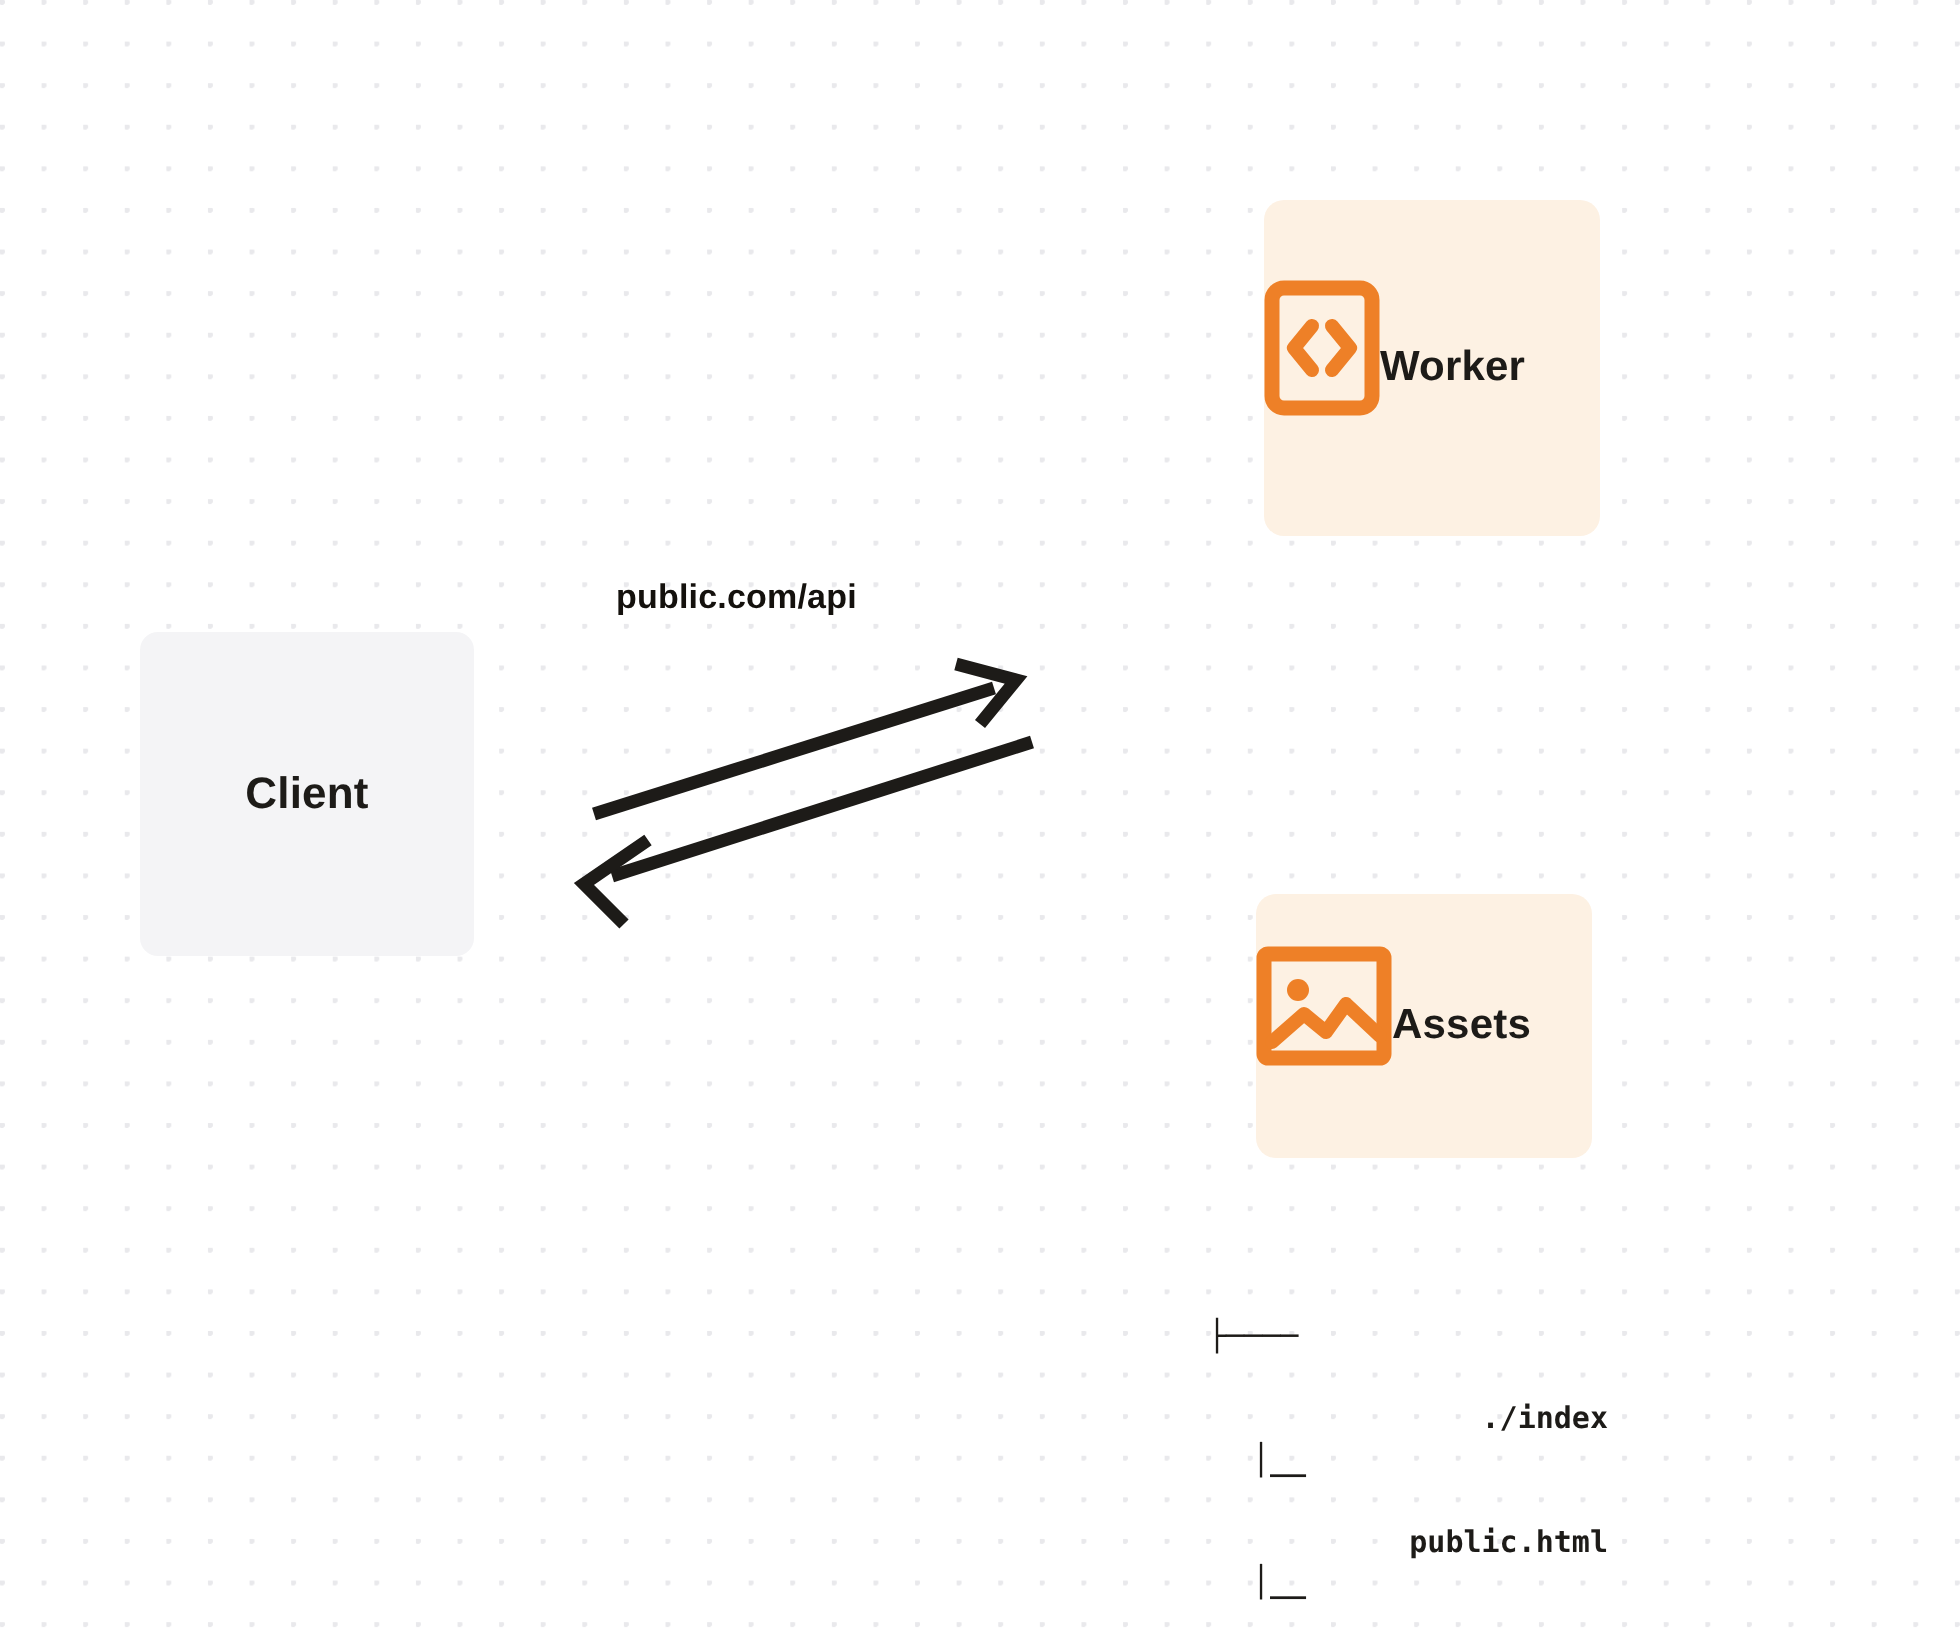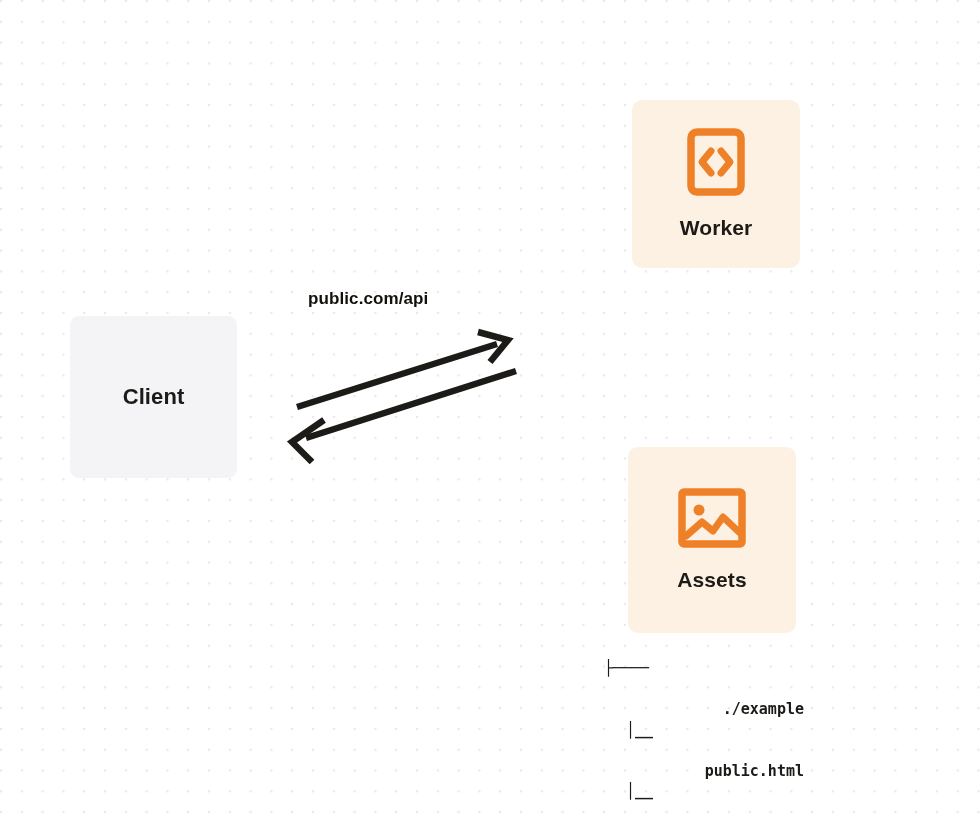--- a/index.html
+++ b/index.html
@@ -96,26 +96,25 @@
     white-space: nowrap;
     line-height: 30px;
   }
 
   
   .svc-node {
     position: absolute;
     background: #fdf1e3;
     border-radius: 10px;
     display: flex;
-    flex-direction: column;
+    flex-direction: row;
     align-items: center;
-    justify-content: center;
   }
   .svc-worker { left: 632px; top: 100px; width: 168px; height: 168px; }
-  .svc-assets { left: 628px; top: 447px; width: 168px; height: 186px; }
+  .svc-assets { left: 628px; top: 447px; width: 168px; height: 132px; }
 
   .svc-icon {
     display: block;
     margin-bottom: 16px;
   }
   .svc-label {
     font-size: 21px;
     font-weight: 700;
     color: #1d1b18;
     letter-spacing: 0.1px;
@@ -192,21 +191,21 @@
         <circle cx="21" cy="22" r="5.5" fill="#ee8027"></circle>
         <polyline points="8,48 24,34 35,43 45,29 62,45" fill="none" stroke="#ee8027" stroke-width="7" stroke-linecap="round" stroke-linejoin="round"></polyline>
       </svg>
     </span>
     <span class="svc-label">Assets</span>
   </div>
 
   <div class="file-tree">
     <span class="tree-row">
       <span class="tree-branch">├────</span>
-      <span class="tree-name">./example</span>
+      <span class="tree-name">./index</span>
     </span>
     <span class="tree-row">
       <span class="tree-branch indent">│__</span>
       <span class="tree-name">public.html</span>
     </span>
     <span class="tree-row">
       <span class="tree-branch indent">│__</span>
       
     </span>
     

